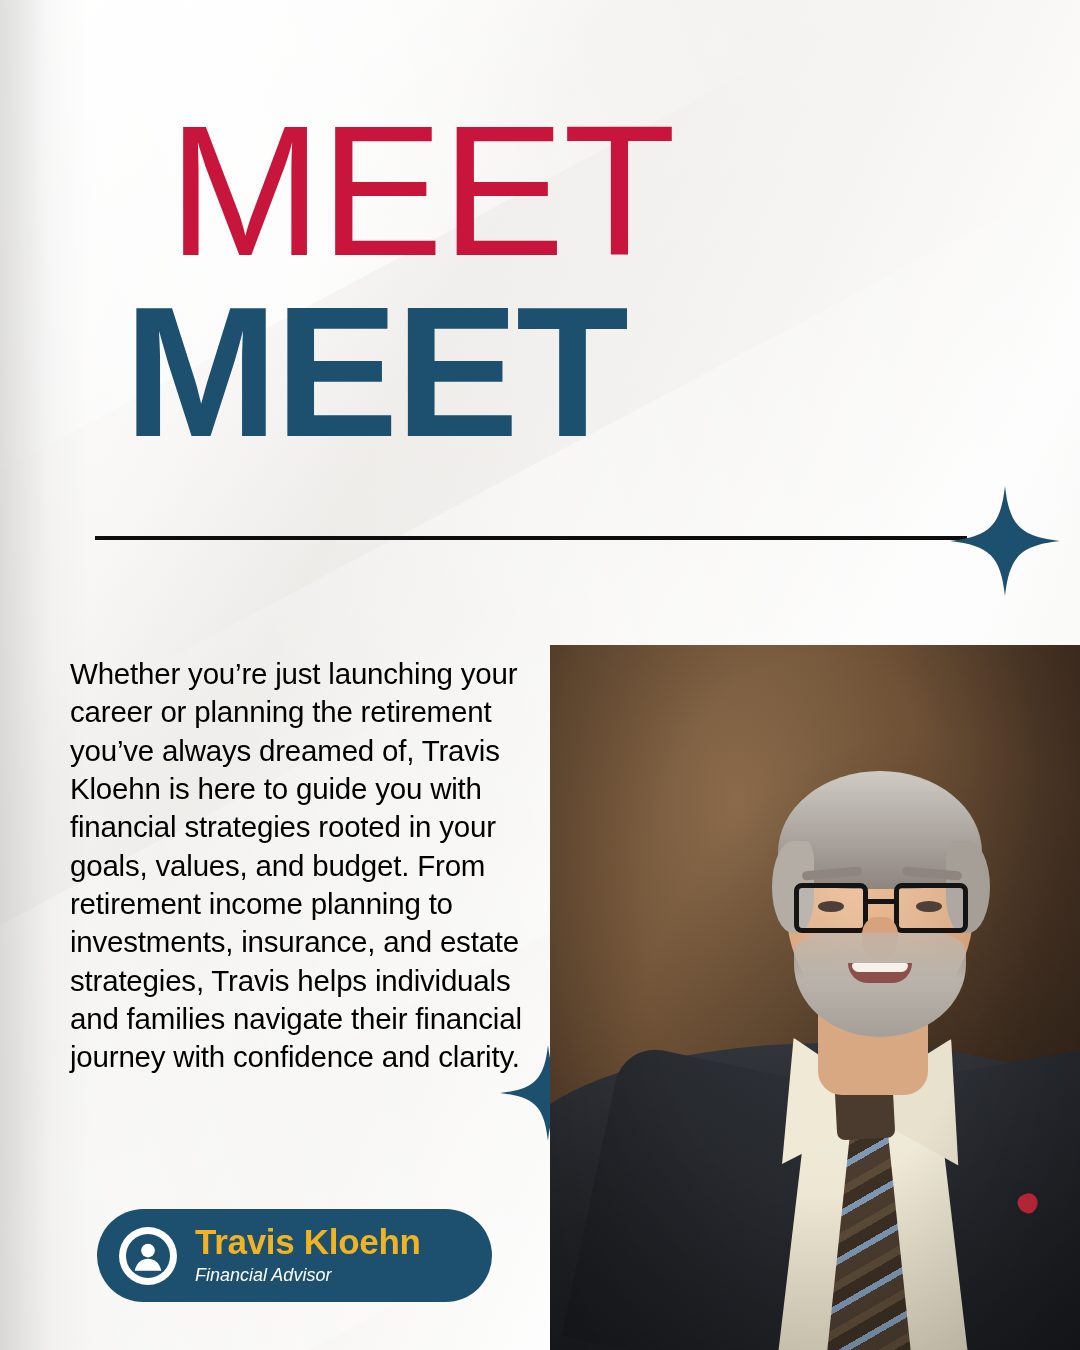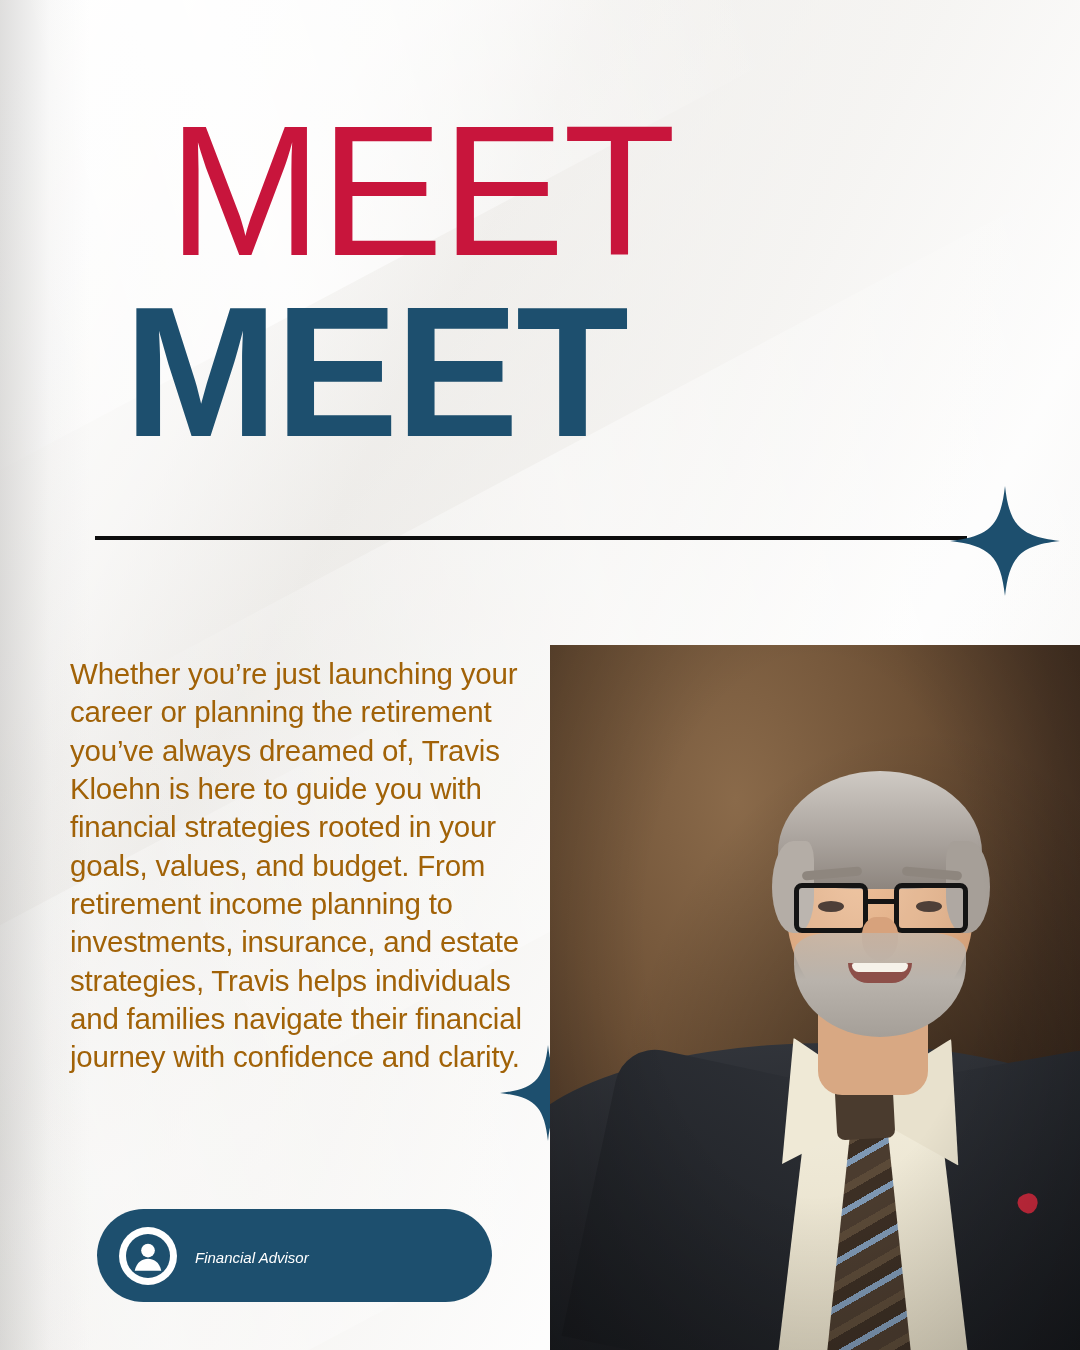--- a/index.html
+++ b/index.html
@@ -52,21 +52,21 @@
   }
 
   .rule { position:absolute; left:95px; top:536px; width:872px; height:4px; background:#0d0d0d; }
 
   .spark { position:absolute; pointer-events:none; }
   .spark svg { display:block; }
 
   
   .bio {
     position:absolute; left:70px; top:655px; width:455px;
-    font-size:29.5px; line-height:1.30; color:#a16207;
+    font-size:29.5px; line-height:1.30; color:#000000;
     font-family:"Liberation Sans", sans-serif;
     letter-spacing:-0.2px;
   }
 
   
   .pill {
     position:absolute; left:97px; top:1209px;
     width:395px; height:93px; border-radius:47px;
     background:#1d4f6e;
     display:flex; align-items:center; padding-left:22px;
@@ -75,21 +75,21 @@
     width:58px; height:58px; border-radius:50%;
     background:#ffffff; flex:0 0 58px;
     display:flex; align-items:center; justify-content:center;
   }
   .pill-text { margin-left:18px; }
   .pill-name {
     color:#f0b323; font-size:35px; font-weight:bold; line-height:1.05;
     letter-spacing:-0.3px;
   }
   .pill-role {
-    color:#ffffff; font-size:15px; font-style:italic; line-height:1.2; margin-top:4px;
+    color:#ffffff; font-size:18px; font-style:italic; line-height:1.2; margin-top:4px;
   }
 
   
   .photo {
     position:absolute; left:550px; top:645px; width:530px; height:705px;
     overflow:hidden;
   }
   .photo-bg {
     position:absolute; inset:0;
     background:
@@ -233,20 +233,21 @@
 
 <div class="pill">
   <div class="pill-avatar">
     <svg width="44" height="44" viewBox="0 0 48 48">
       <circle cx="24" cy="24" r="24" fill="#1d4f6e"></circle>
       <circle cx="24" cy="18" r="7.5" fill="#ffffff"></circle>
       <path d="M9.5 40 C11.5 30.5 18 27 24 27 C30 27 36.5 30.5 38.5 40 Z" fill="#ffffff"></path>
     </svg>
   </div>
   <div class="pill-text">
+    <div class="pill-name">Travis Kloehn</div>
     <div class="pill-role">Financial Advisor</div>
   </div>
 </div>
 
 <div class="photo">
   <div class="photo-bg"></div>
   <div class="suit"></div>
   <div class="suit-l"></div>
   <div class="suit-r"></div>
   <div class="shirt"></div>

